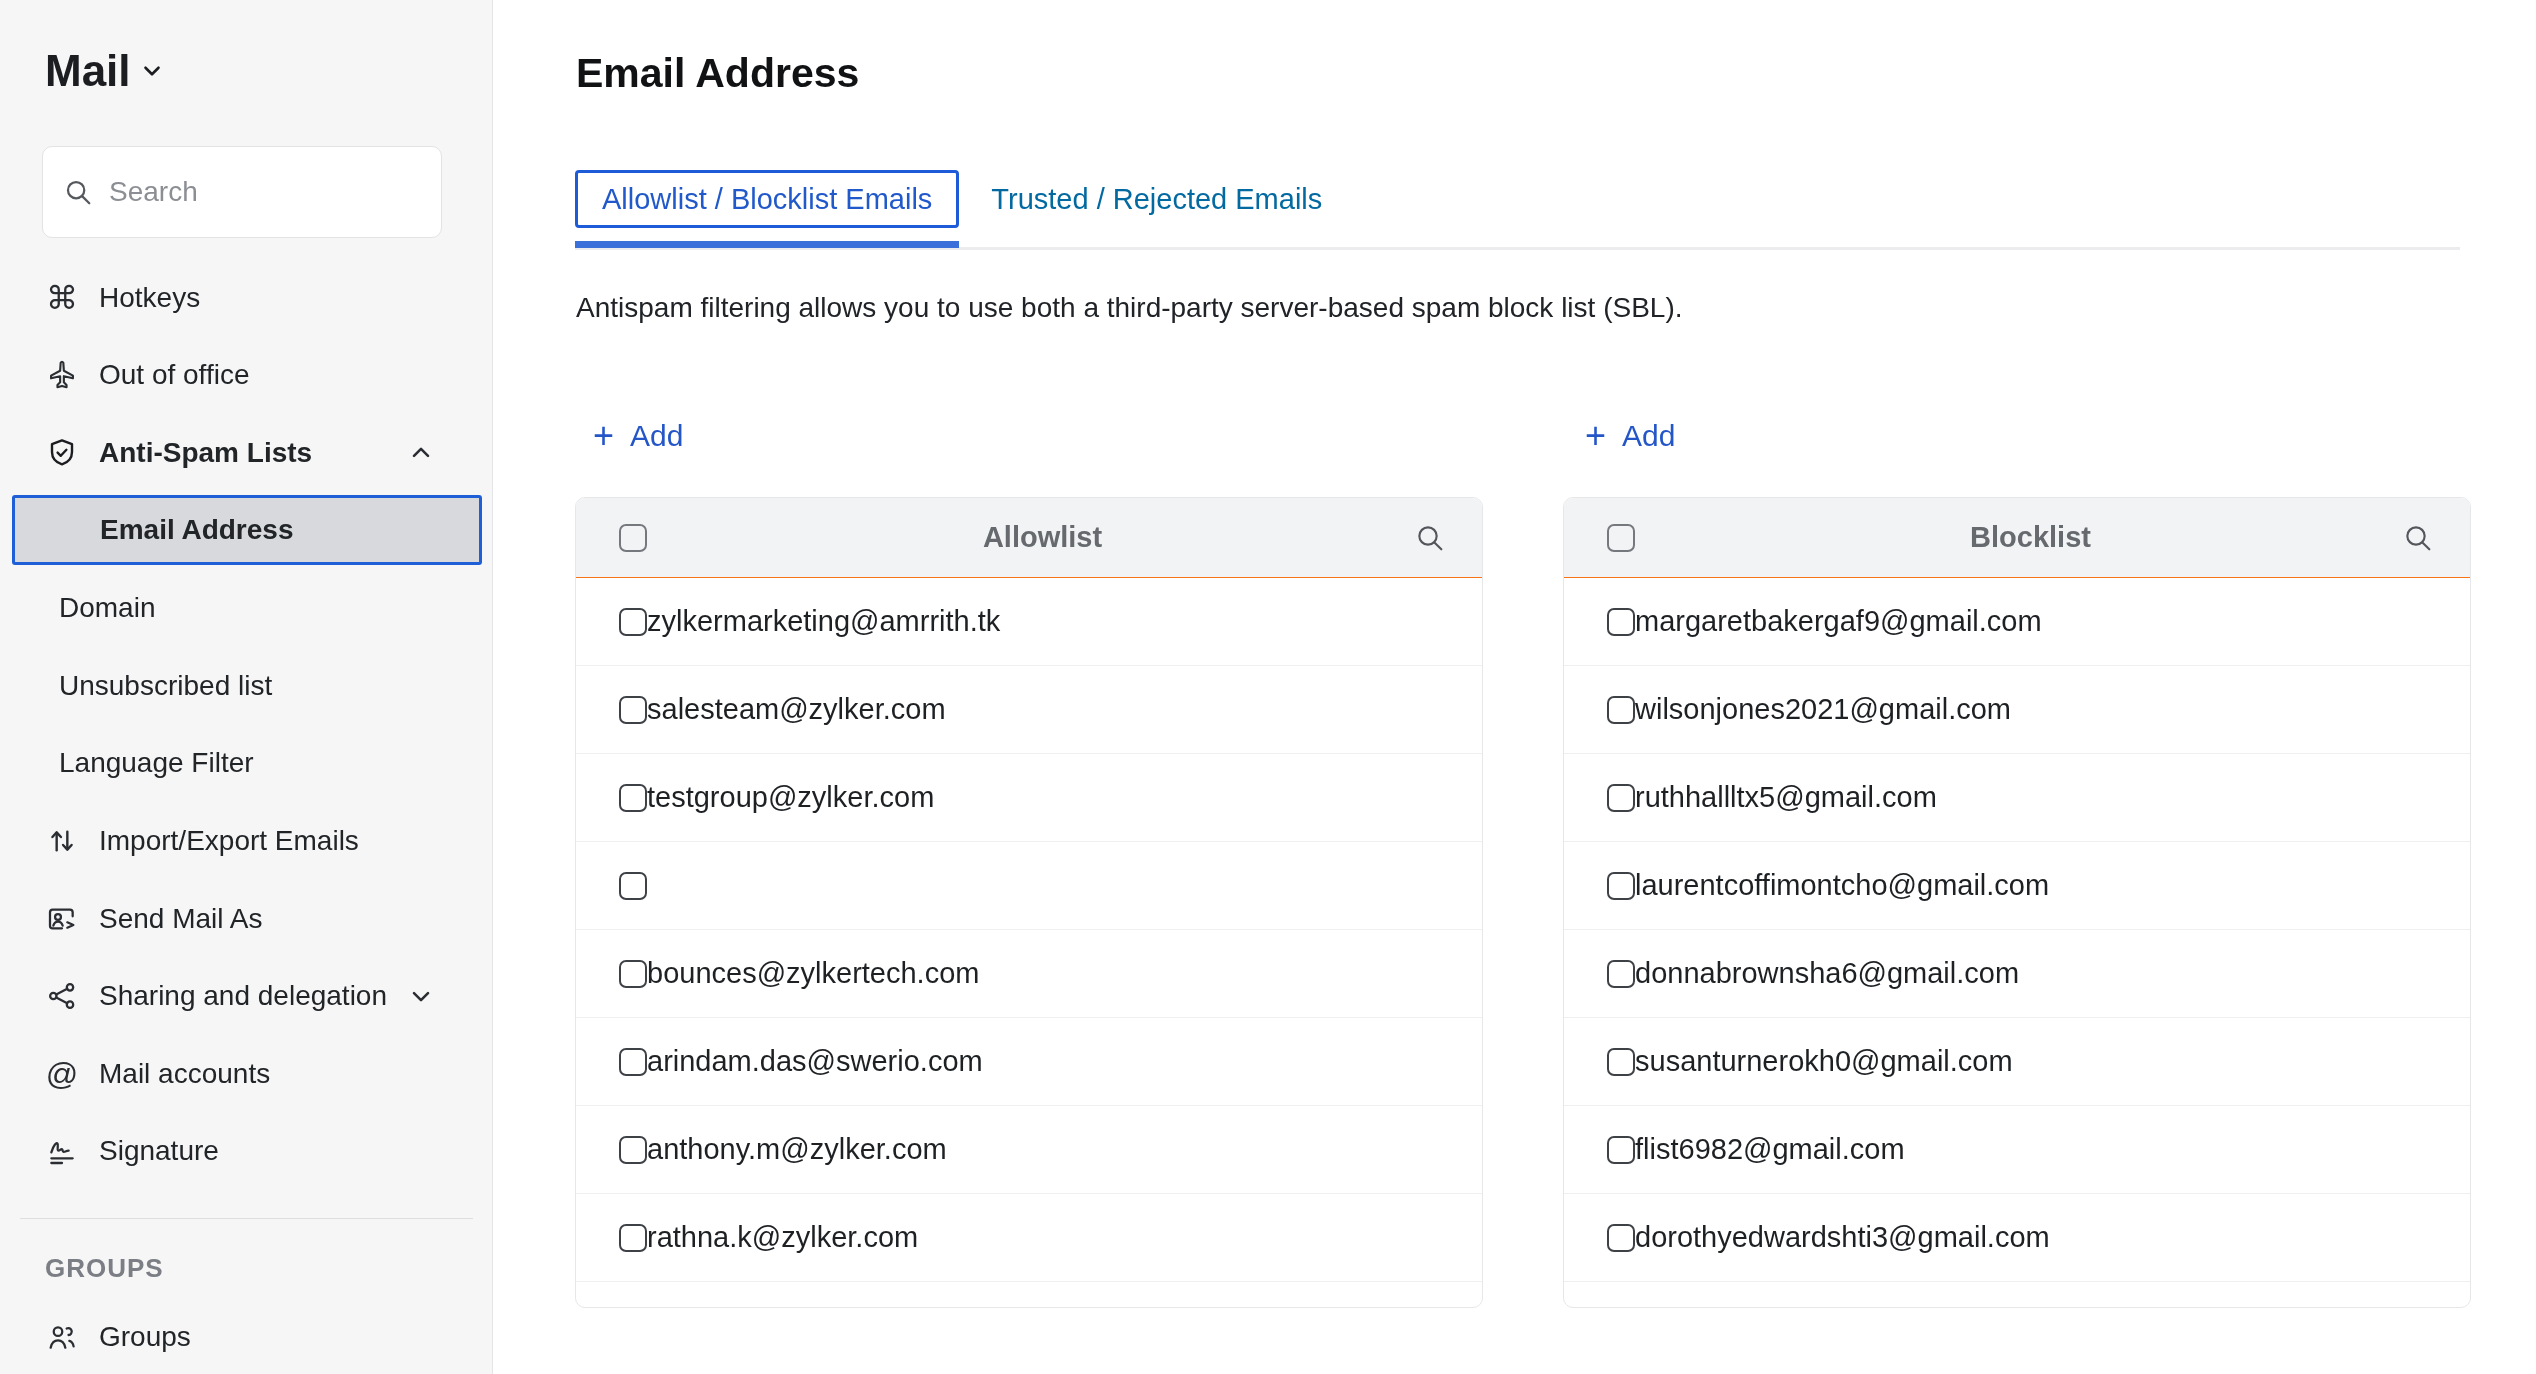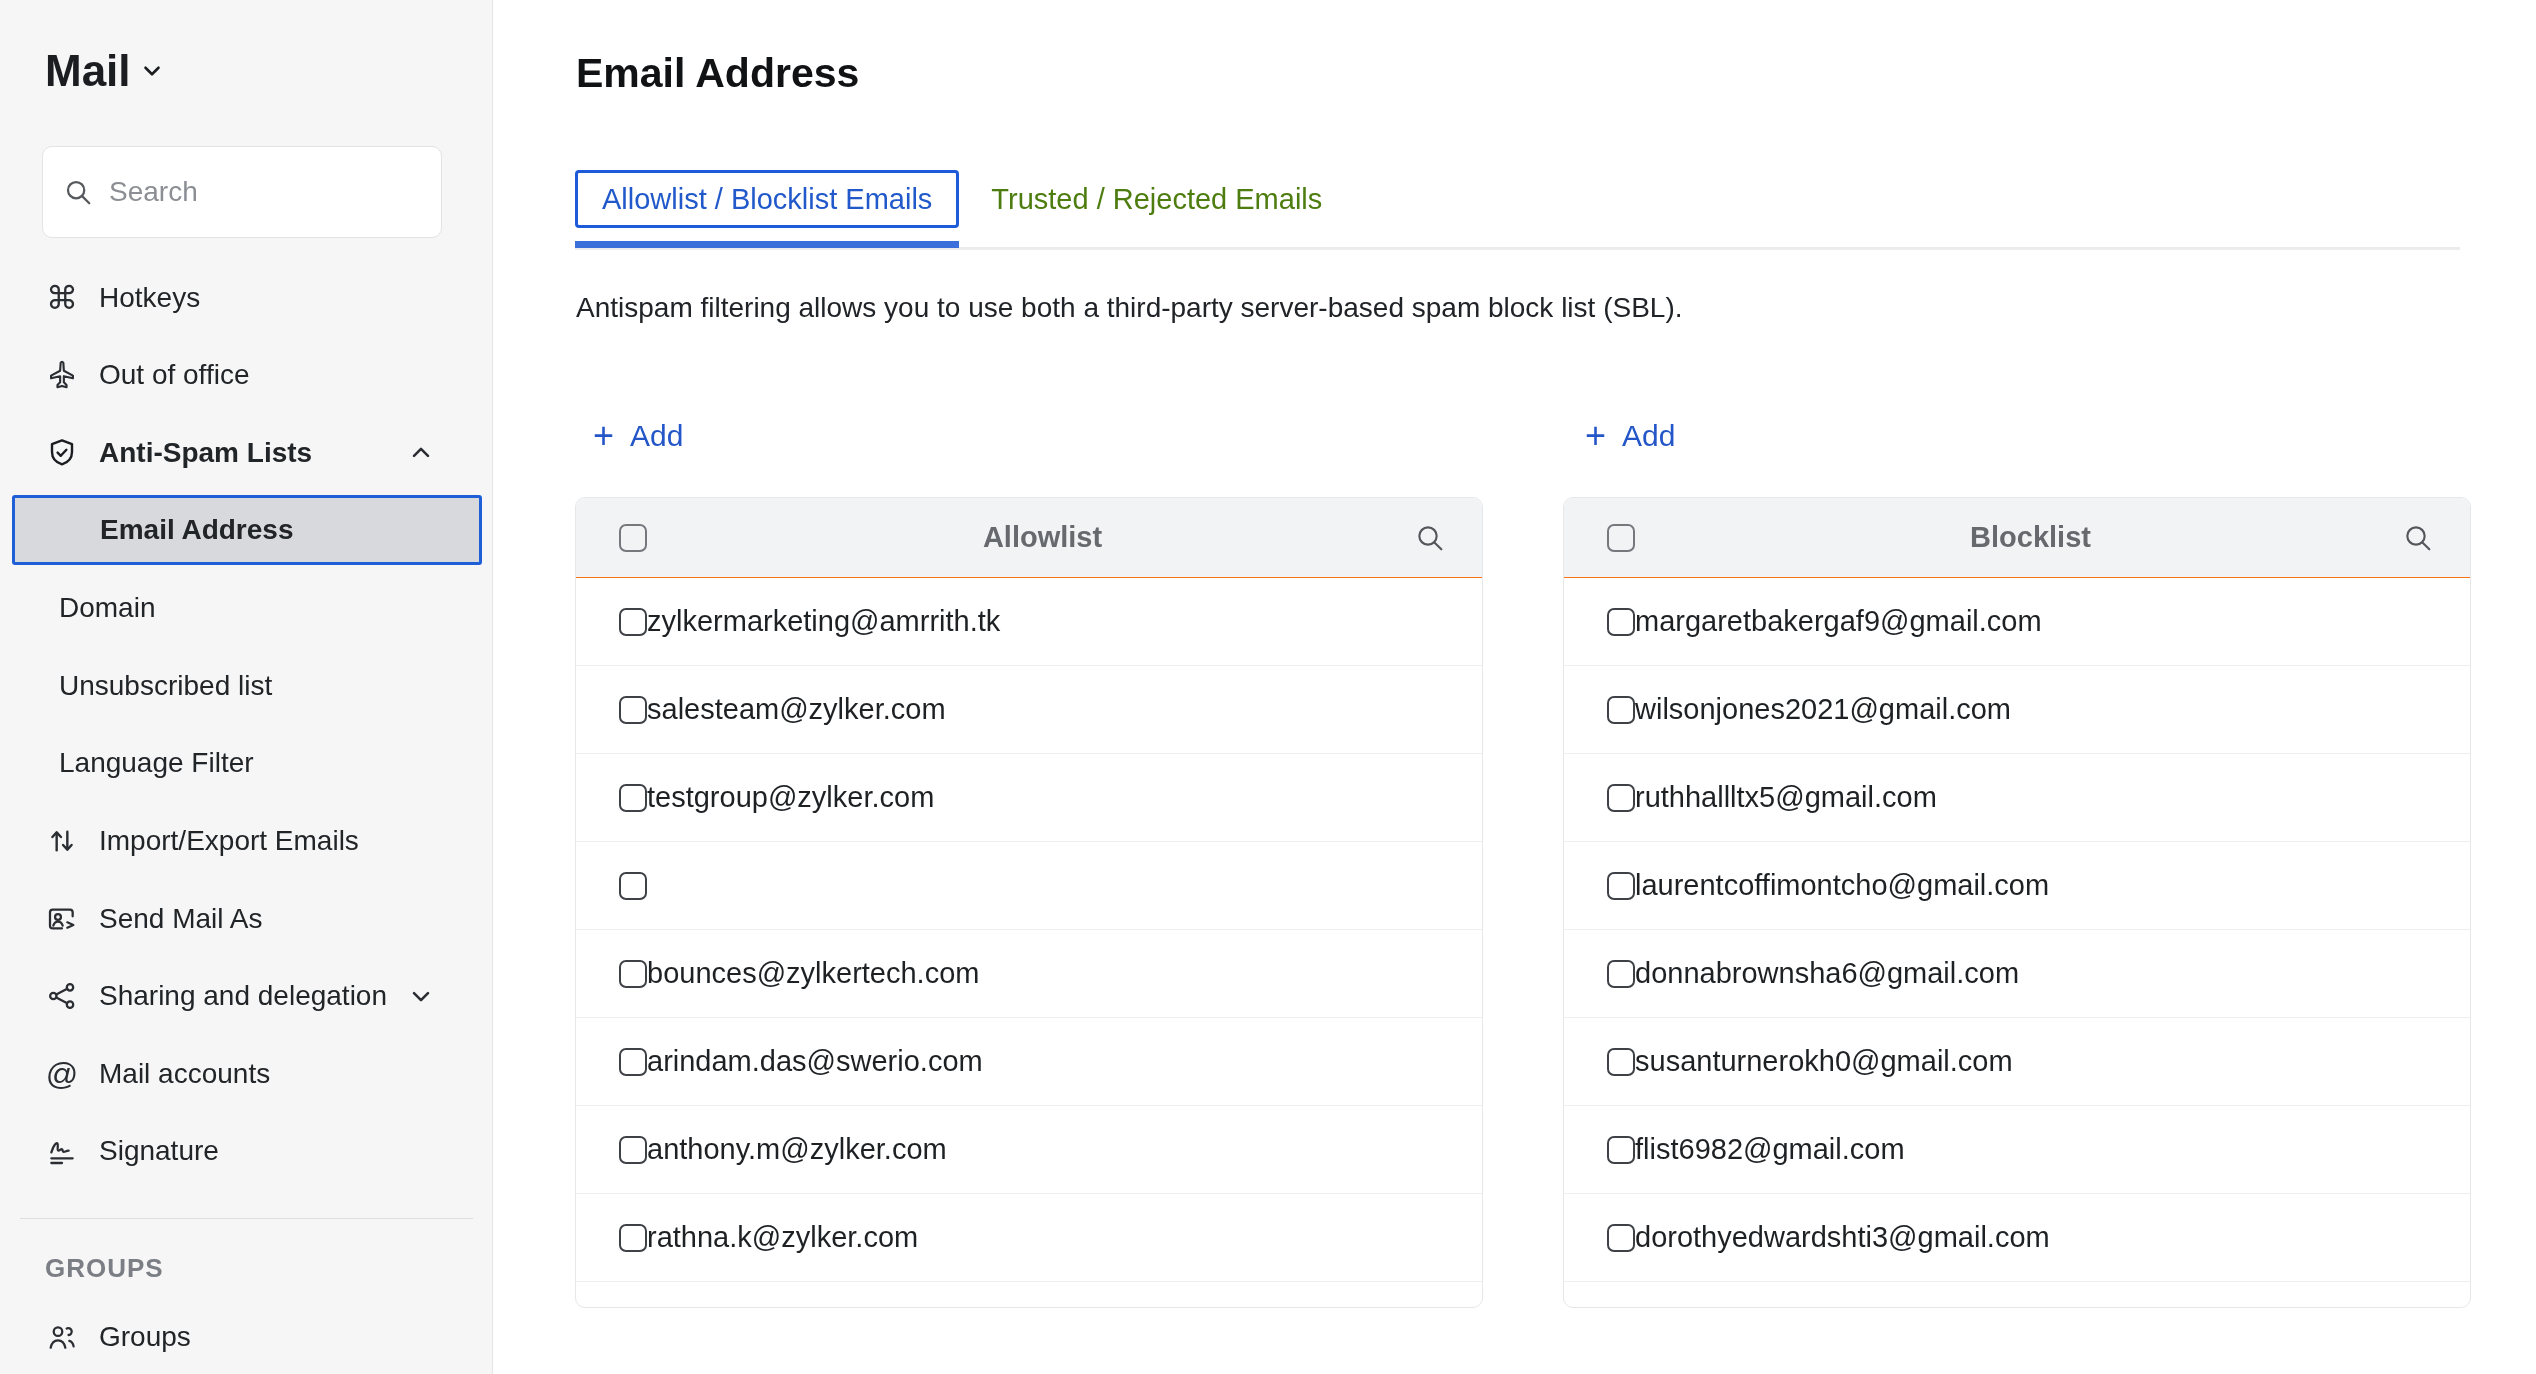--- a/index.html
+++ b/index.html
@@ -56,21 +56,21 @@
     position:absolute; left:575px; top:170px; width:1885px; height:80px;
     display:flex; align-items:flex-start; border-bottom:3px solid #ececee;
   }
   .tab { font-size:29px; cursor:pointer; }
   .tab.active-wrap { position:relative; margin-right:28px; }
   .tab-box {
     border:3px solid #1d5bd8; border-radius:4px; padding:0 24px; height:58px;
     display:flex; align-items:center; color:#2159cb; font-weight:400;
   }
   .tab-underline { position:absolute; left:0; right:0; top:71px; height:7px; background:#3b6fd9; }
-  .tab.inactive { height:58px; display:flex; align-items:center; padding:0 4px; color:#4d7c0f; }
+  .tab.inactive { height:58px; display:flex; align-items:center; padding:0 4px; color:#0369a1; }
   .description { position:absolute; left:576px; top:292px; font-size:28px; color:#202327; }
   .add-link {
     position:absolute; top:418px; display:flex; align-items:center; gap:16px;
     color:#2456c8; font-size:30px; cursor:pointer;
   }
   .add-link .plus { font-size:36px; font-weight:400; line-height:1; }
   .add-left { left:593px; }
   .add-right { left:1585px; }
 
   

